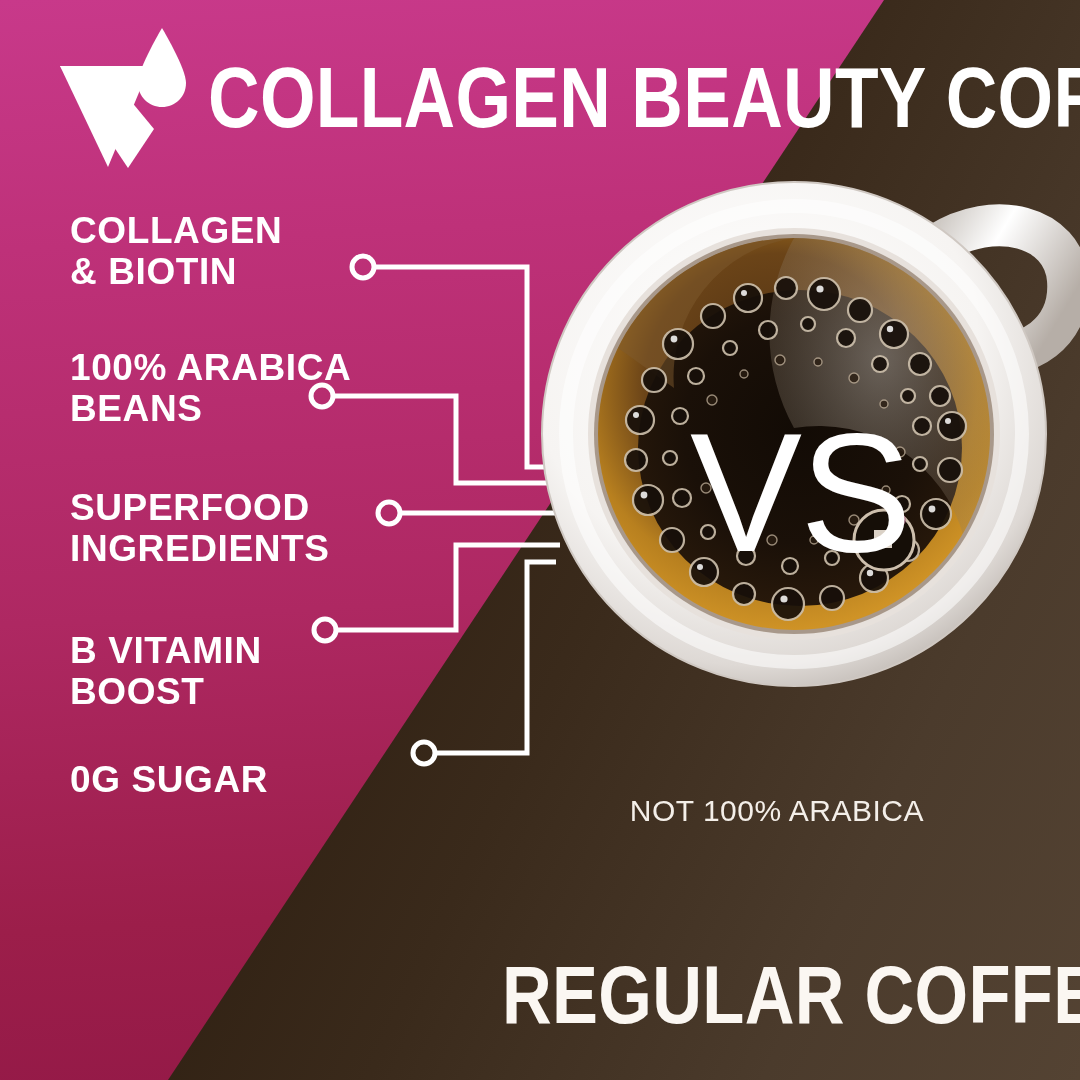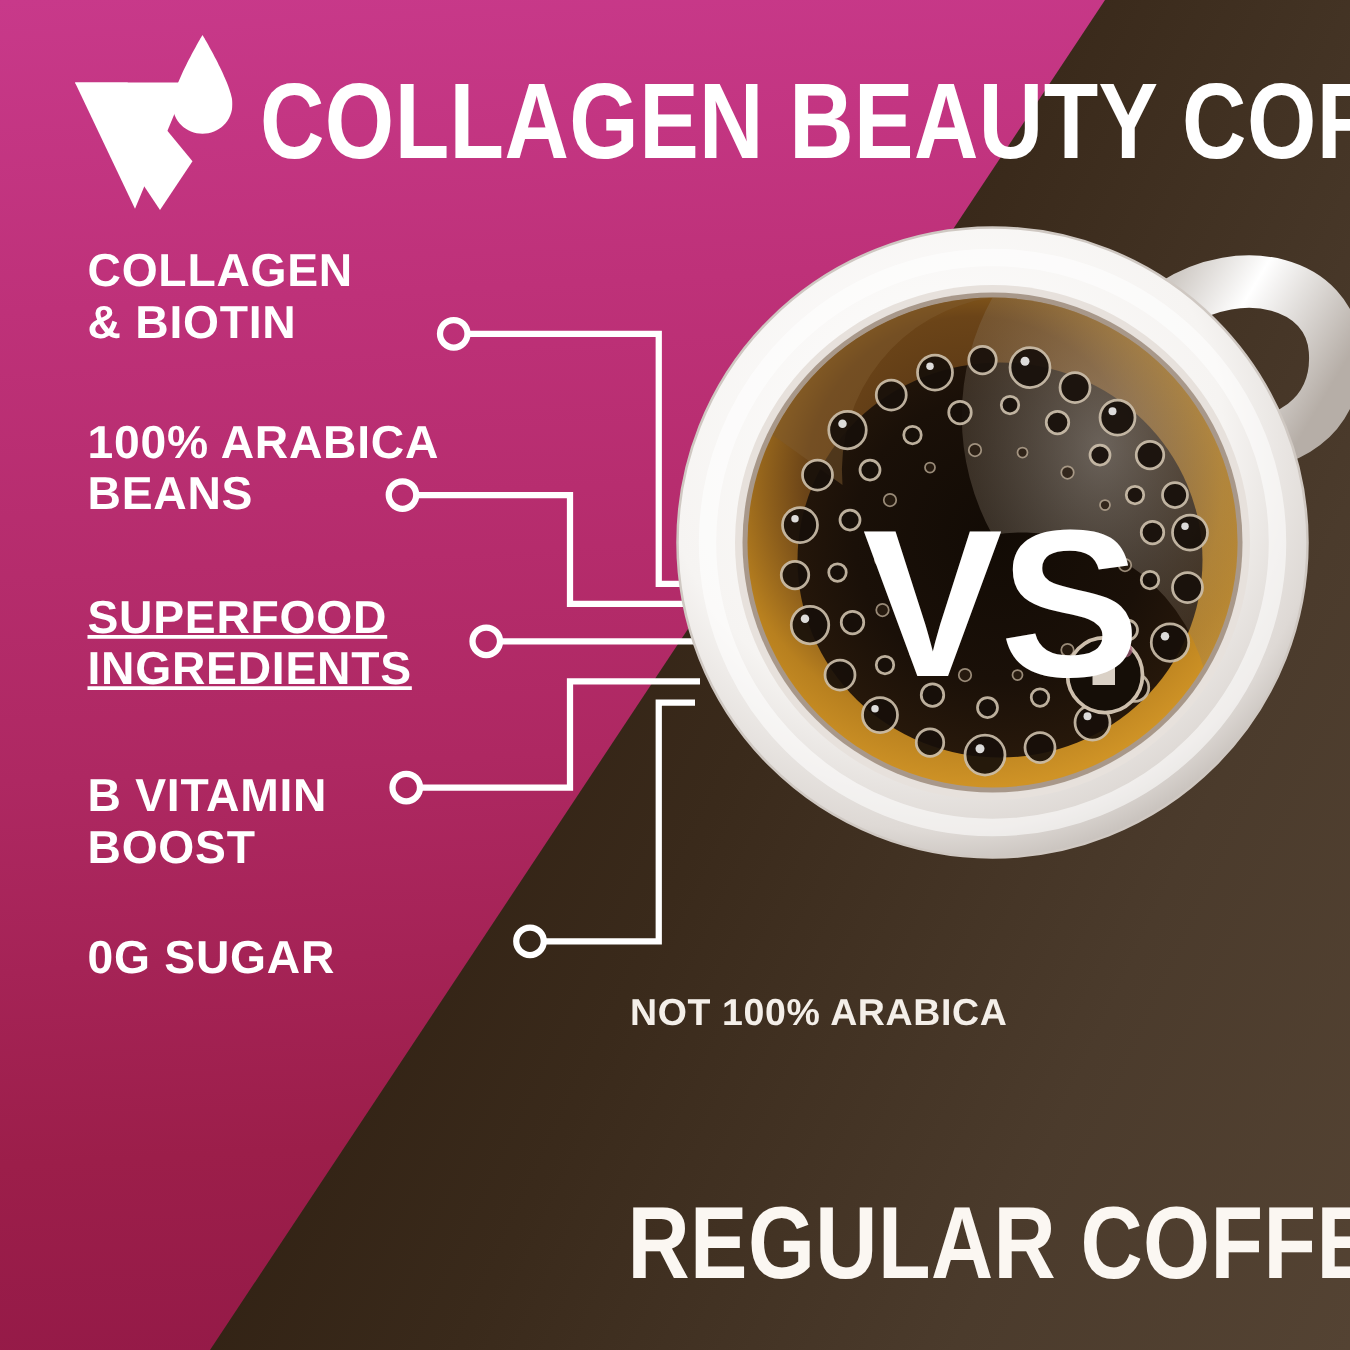--- a/index.html
+++ b/index.html
@@ -49,60 +49,62 @@
   .features{position:absolute;left:70px;top:196px;width:400px;}
   .feature{
     color:#fff;
     font-size:37px;
     font-weight:bold;
     line-height:1.12;
     letter-spacing:0.6px;
     text-transform:uppercase;
     position:absolute;
     white-space:pre-line;
+    margin-top:14px;
   }
   .feature.f0{top:0px;}
   .feature.f1{top:137px;}
-  .feature.f2{top:277px;text-decoration:underline;}
+  .feature.f2{top:277px;}
   .feature.f3{top:420px;}
   .feature.f4{top:549px;}
 
   
   .connectors{position:absolute;left:0;top:0;width:1080px;height:1080px;pointer-events:none;}
 
   
   .cup{
     position:absolute;
     left:508px;top:148px;
     width:572px;height:572px;
   }
   .cup svg{display:block;width:100%;height:100%;}
 
   
   .vs{
     position:absolute;
-    left:650px;top:393px;
+    left:650px;top:403px;
     width:300px;height:180px;
     display:flex;align-items:center;justify-content:center;
     color:#fff;
     font-size:168px;
-    font-weight:bold;
+    font-weight:normal;
     letter-spacing:-2px;
     line-height:1;
   }
 
   
   .cons{
     position:absolute;left:504px;top:792px;width:420px;
     color:#F4EFE9;
     font-size:30px;
-    font-weight:bold;
+    font-weight:normal;
     line-height:1.29;
     letter-spacing:0.5px;
     text-transform:uppercase;
+    text-align:right;
   }
   .cons div{white-space:nowrap;}
 
   
   .bottom-title{
     position:absolute;left:502px;top:952px;
     width:560px;height:86px;
     display:flex;align-items:center;
     color:#FBF7F2;
     font-size:82px;

